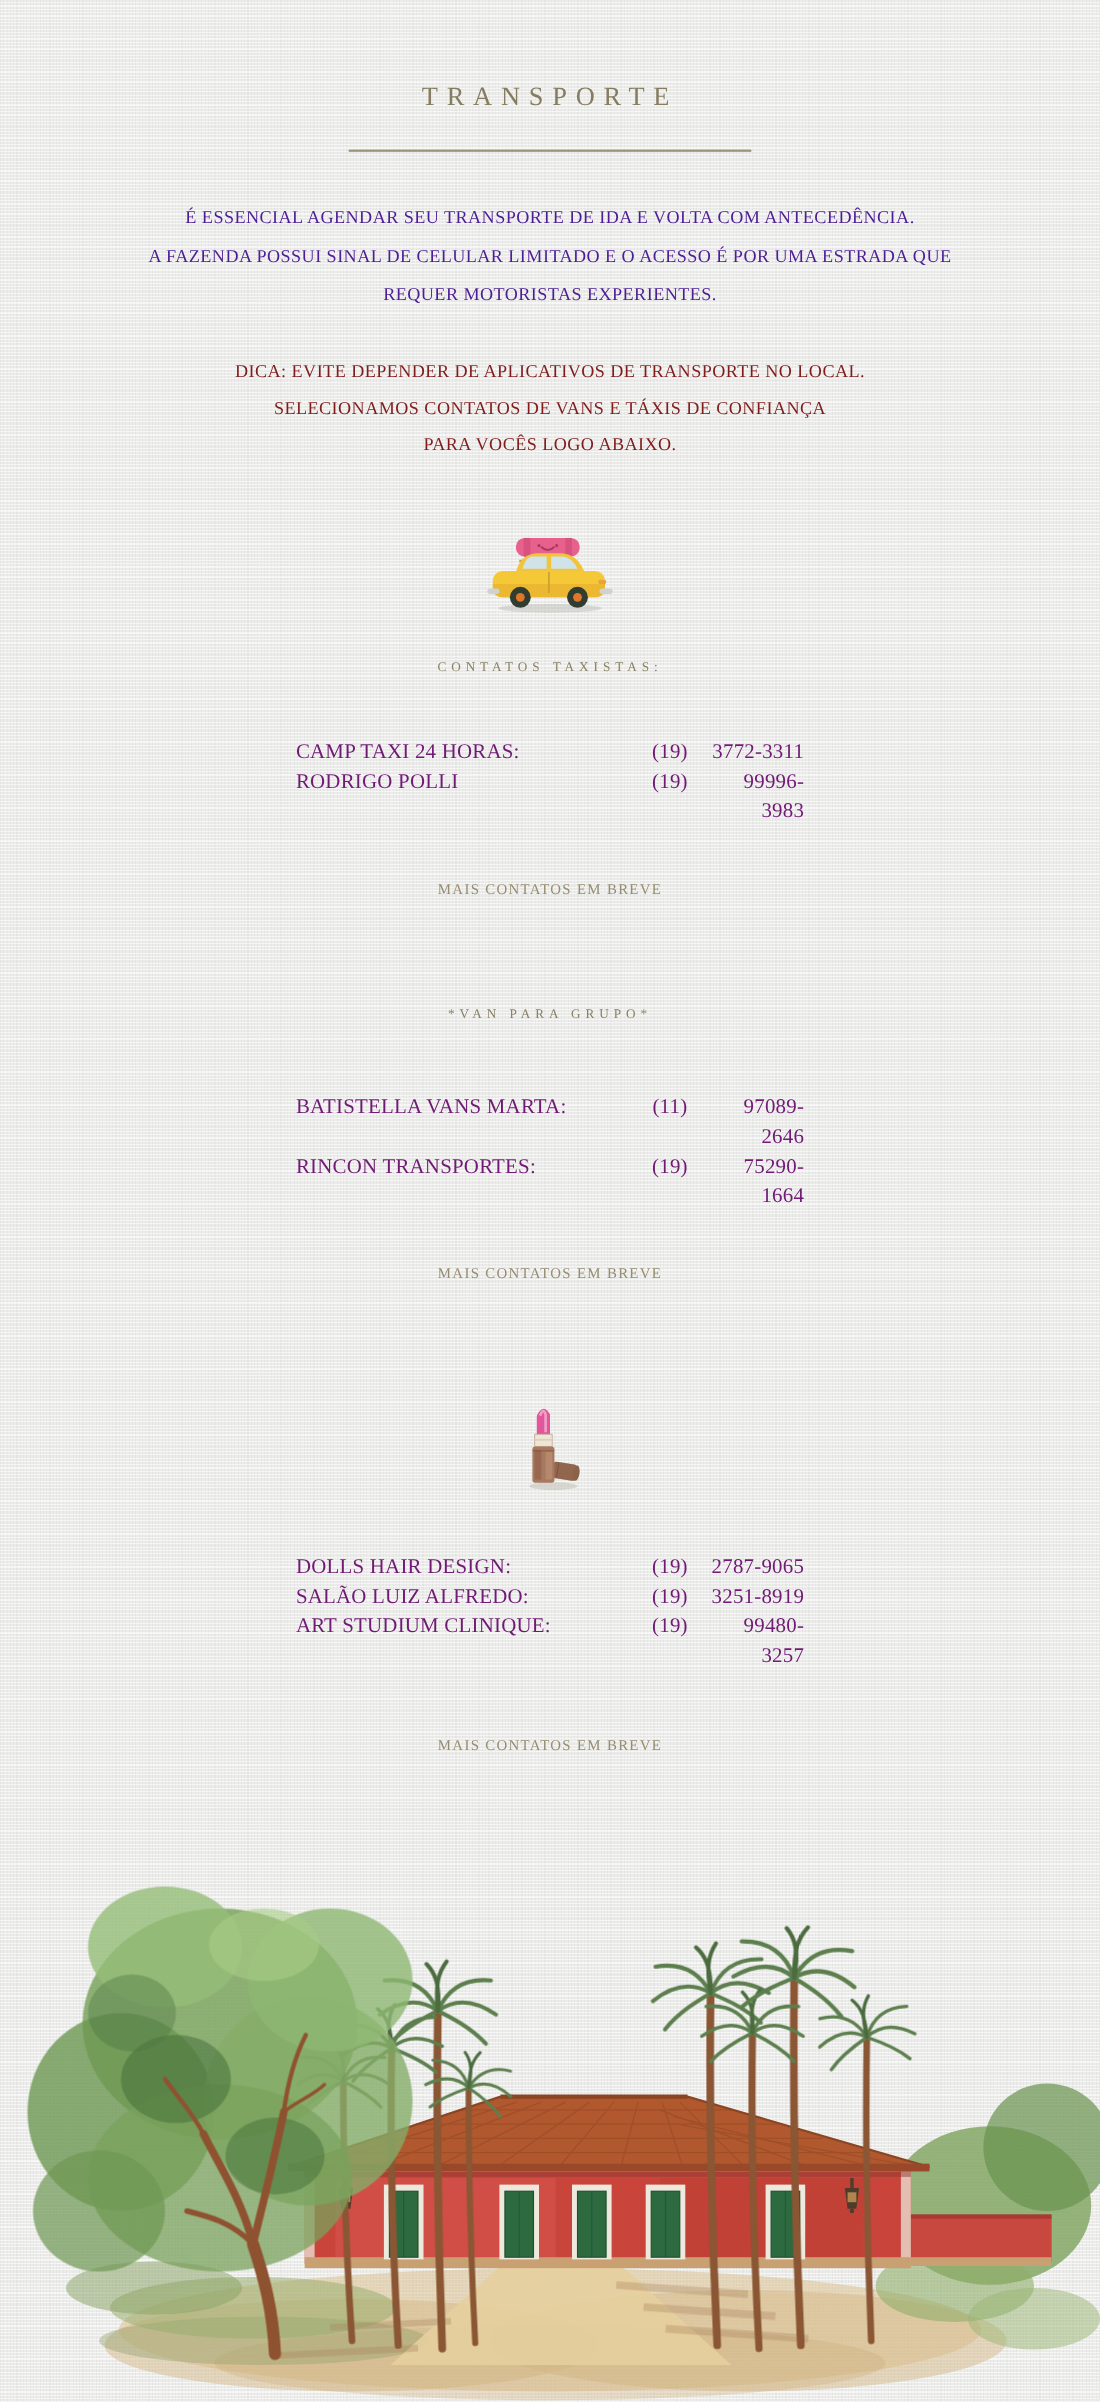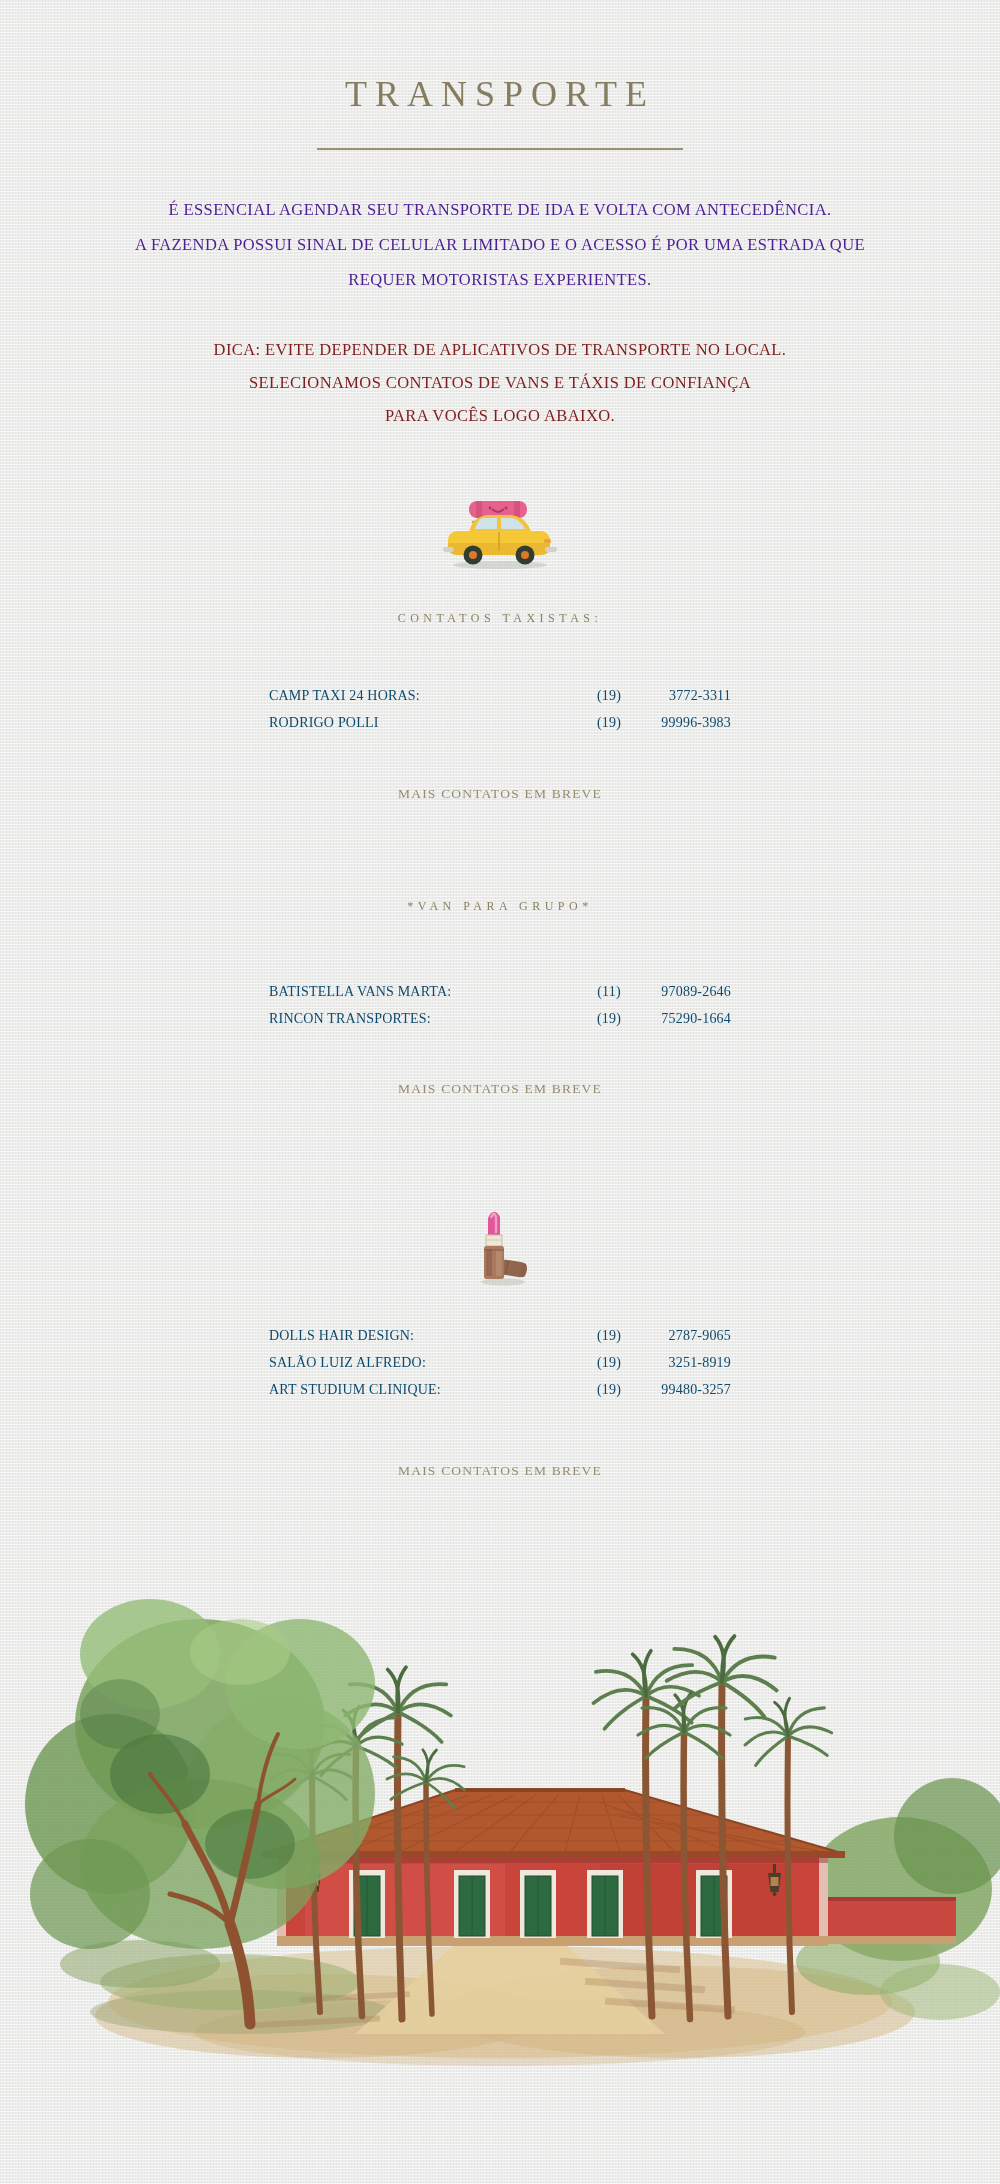--- a/index.html
+++ b/index.html
@@ -9,21 +9,21 @@
     background-image:
       repeating-linear-gradient(0deg, rgba(255,255,255,.55) 0 1px, rgba(0,0,0,0) 1px 3px),
       repeating-linear-gradient(90deg, rgba(208,208,203,.28) 0 1px, rgba(0,0,0,0) 1px 3px);
     font-family:"Liberation Serif","DejaVu Serif",serif;
     color:#8d8468;
     -webkit-font-smoothing:antialiased;
   }
   main{width:1000px;}
   .page-title{
     margin:0;padding-top:76px;
-    font-size:36px;font-weight:400;line-height:1;
+    font-size:24px;font-weight:400;line-height:1;
     letter-spacing:8px;text-align:center;color:#867d60;
   }
   .rule{
     width:366px;margin:36px auto 0;height:0;
     border-top:2px solid #9b9176;
   }
   .para{margin:0;text-align:center;letter-spacing:.4px;}
   .para span{display:block;}
   .intro{margin-top:42px;font-size:16.5px;line-height:35px;color:#4c1d95;}
   .tip{margin-top:36px;font-size:16.5px;line-height:33px;color:#7f1d1d;}
@@ -31,25 +31,25 @@
   .illu-taxi{margin-top:64px;}
   .illu-lipstick{margin-top:106px;}
   .section-heading{
     margin:0;text-align:center;font-weight:400;
     font-size:12px;line-height:28px;letter-spacing:4.5px;color:#8a8164;
   }
   .h-taxi{margin-top:28px;}
   .h-van{margin-top:89px;}
   .h-beauty{margin-top:22px;}
   .contacts{
-    width:462px;margin:0 auto;font-size:14px;letter-spacing:.2px;color:#0c4a6e;
+    width:462px;margin:0 auto;font-size:19px;letter-spacing:.2px;color:#701a75;
   }
   .c-taxi{margin-top:50px;}
   .c-van{margin-top:58px;}
-  .c-beauty{margin-top:34px;}
+  .c-beauty{margin-top:54px;}
   .crow{
     display:grid;grid-template-columns:310px 60px 92px;
     line-height:27px;align-items:baseline;
   }
   .cname{text-align:left;}
   .carea{text-align:center;}
   .cphone{text-align:right;}
   .more{
     margin:0;text-align:center;font-size:13.5px;line-height:18px;
     letter-spacing:1.2px;color:#968c6f;

